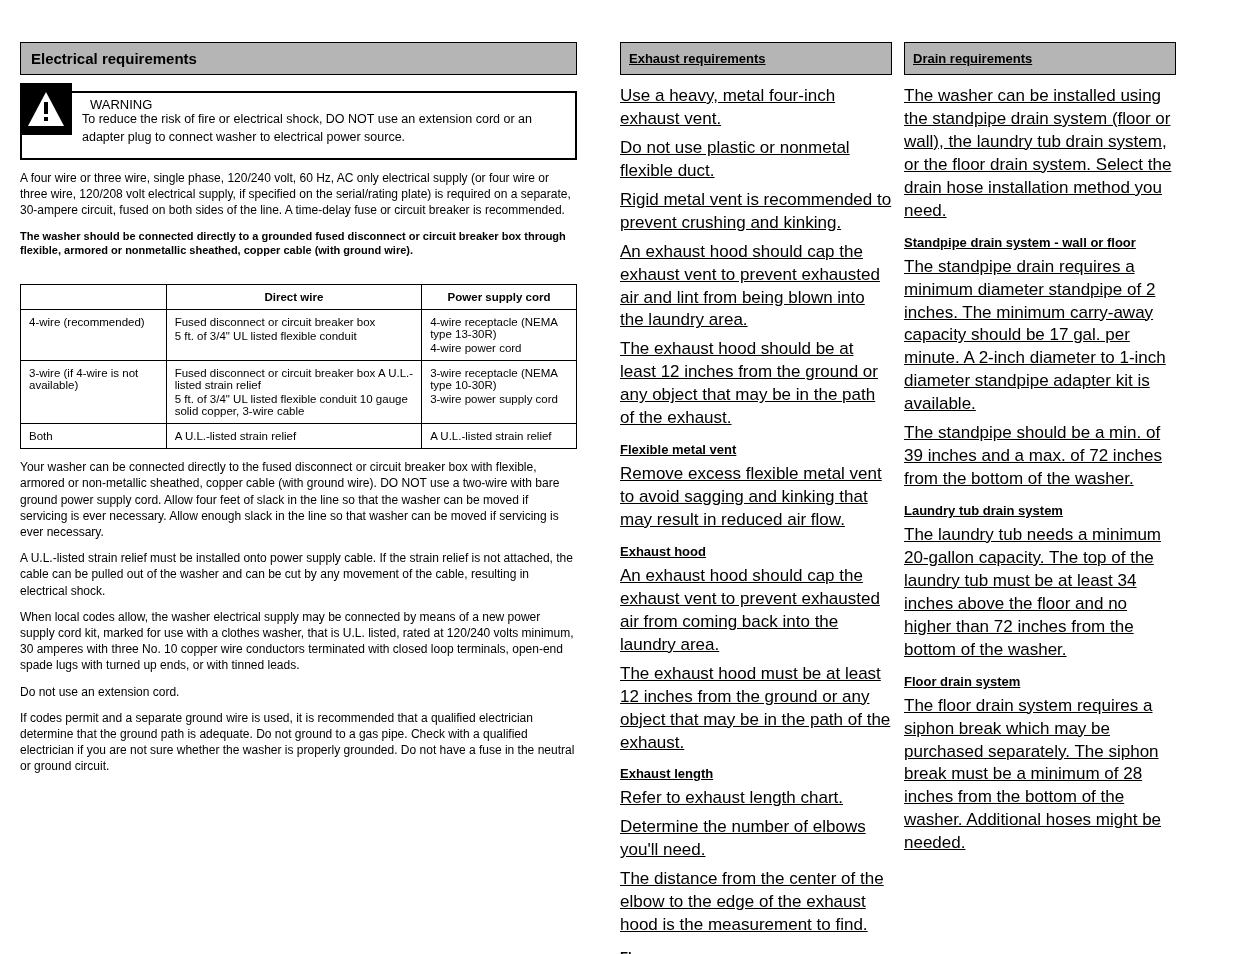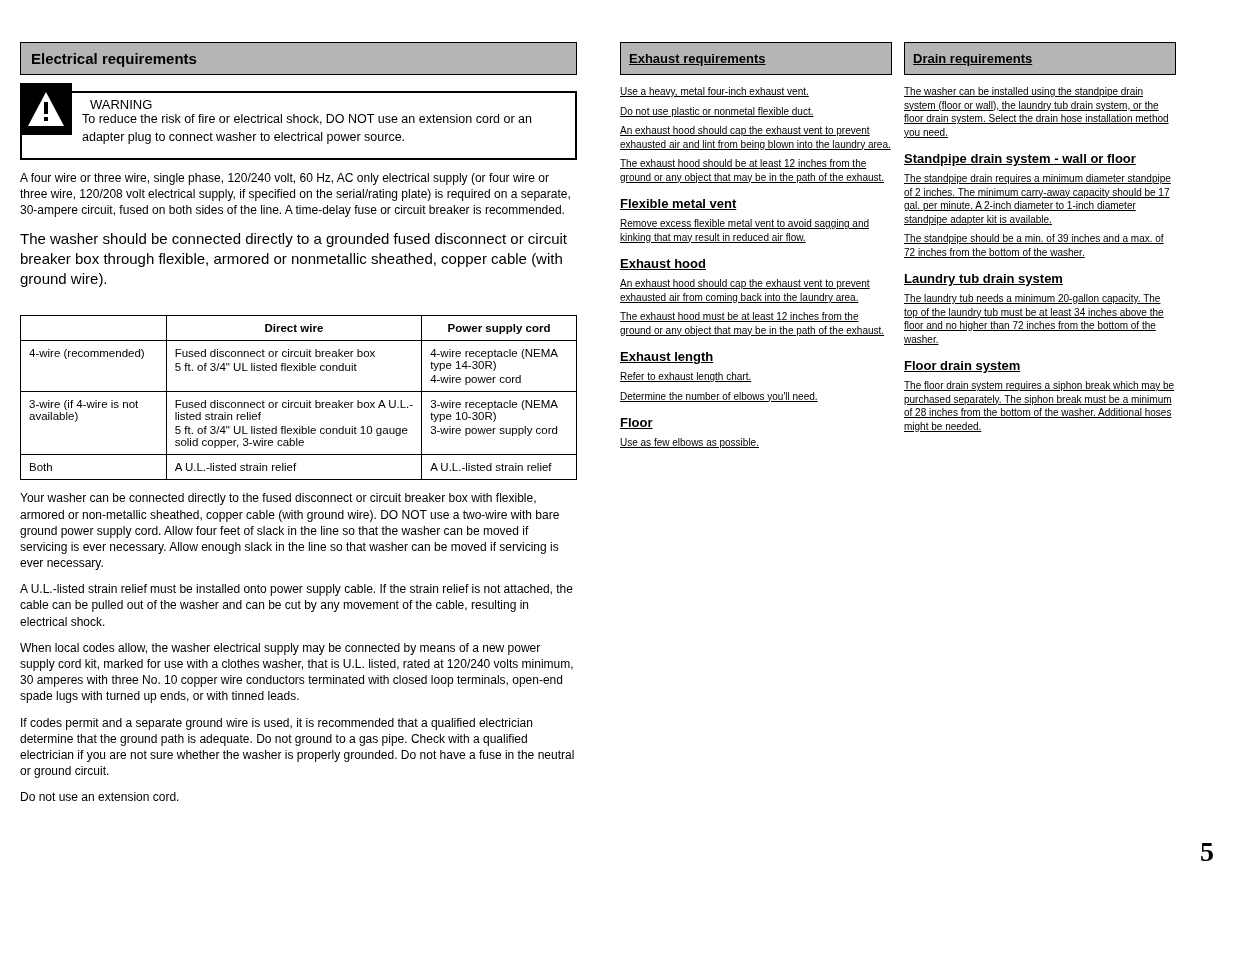--- a/index.html
+++ b/index.html
@@ -54,21 +54,21 @@
     left: 68px; top: 3px;
     font-weight: normal;
     font-size: 13px;
   }
 
   .body-text {
     font-size: 12px;
     line-height: 1.35;
     margin: 10px 0;
   }
-  .body-text.bold { font-weight: 400; font-size: 15px; }
+  .body-text.bold { font-weight: 700; font-size: 11px; }
   .subhead {
     font-weight: bold;
     font-size: 13px;
     margin-top: 12px;
     margin-bottom: 4px;
   }
 
   .spec-table {
     width: 100%;
     border-collapse: collapse;
@@ -81,21 +81,21 @@
     vertical-align: top;
   }
   .spec-table th {
     font-weight: bold;
     text-align: center;
     font-size: 11.5px;
   }
   .spec-table td.lbl { font-weight: normal; }
   .spec-table .sub { display:block; margin-top:2px; }
 
-  .sub-text { font-size: 10px; line-height: 1.35; margin: 6px 0; }
+  .sub-text { font-size: 17px; line-height: 1.35; margin: 6px 0; }
 
   .footer {
     padding: 0 20px 30px 20px;
     font-size: 28px;
     font-weight: bold;
     letter-spacing: 1px;
     text-align: right;
     font-family: "Times New Roman", serif;
   }
 </style>
@@ -132,21 +132,21 @@
       <tr>
         <td class="lbl">4-wire 
 (recommended)</td>
         <td>
           <span>Fused disconnect or circuit breaker box</span>
           <span class="sub">5 ft. of 3/4" UL listed flexible conduit</span>
         </td>
         <td>
           <span>4-wire receptacle 
 (NEMA type 
-14-30R)</span>
+13-30R)</span>
           <span class="sub">4-wire power cord</span>
         </td>
       </tr>
       <tr>
         <td class="lbl">3-wire
 (if 4-wire is not available)</td>
         <td>
           <span>Fused disconnect or circuit breaker box 
 A U.L.-listed strain relief</span>
           <span class="sub">5 ft. of 3/4" UL listed flexible conduit 
@@ -161,43 +161,45 @@
         <td class="lbl">Both</td>
         <td>A U.L.-listed strain relief</td>
         <td>A U.L.-listed strain relief</td>
       </tr>
     </tbody>
       </table>
 
     <p class="body-text">Your washer can be connected directly to the fused disconnect or circuit breaker box with flexible, armored or non-metallic sheathed, copper cable (with ground wire). DO NOT use a two-wire with bare ground power supply cord. Allow four feet of slack in the line so that the washer can be moved if servicing is ever necessary. Allow enough slack in the line so that washer can be moved if servicing is ever necessary.</p>
     <p class="body-text">A U.L.-listed strain relief must be installed onto power supply cable. If the strain relief is not attached, the cable can be pulled out of the washer and can be cut by any movement of the cable, resulting in electrical shock.</p>
     <p class="body-text">When local codes allow, the washer electrical supply may be connected by means of a new power supply cord kit, marked for use with a clothes washer, that is U.L. listed, rated at 120/240 volts minimum, 30 amperes with three No. 10 copper wire conductors terminated with closed loop terminals, open-end spade lugs with turned up ends, or with tinned leads.</p>
+    <p class="body-text">Do not use an extension cord.</p>
     <p class="body-text">If codes permit and a separate ground wire is used, it is recommended that a qualified electrician determine that the ground path is adequate. Do not ground to a gas pipe. Check with a qualified electrician if you are not sure whether the washer is properly grounded. Do not have a fuse in the neutral or ground circuit.</p>
-    <p class="body-text">Do not use an extension cord.</p>
   </div>
 
   <div class="col-right">
 
     <div class="subcol">
       <div class="section-header">Exhaust requirements</div>
       <p class="sub-text">Use a heavy, metal four-inch exhaust vent.</p>
       <p class="sub-text">Do not use plastic or nonmetal flexible duct.</p>
+      <p class="sub-text">Rigid metal vent is recommended to prevent crushing and kinking.</p>
       <p class="sub-text">An exhaust hood should cap the exhaust vent to prevent exhausted air and lint from being blown into the laundry area.</p>
       <p class="sub-text">The exhaust hood should be at least 12 inches from the ground or any object that may be in the path of the exhaust.</p>
 
       <div class="subhead">Flexible metal vent</div>
       <p class="sub-text">Remove excess flexible metal vent to avoid sagging and kinking that may result in reduced air flow.</p>
 
       <div class="subhead">Exhaust hood</div>
       <p class="sub-text">An exhaust hood should cap the exhaust vent to prevent exhausted air from coming back into the laundry area.</p>
       <p class="sub-text">The exhaust hood must be at least 12 inches from the ground or any object that may be in the path of the exhaust.</p>
 
       <div class="subhead">Exhaust length</div>
       <p class="sub-text">Refer to exhaust length chart.</p>
       <p class="sub-text">Determine the number of elbows you'll need.</p>
+      <p class="sub-text">The distance from the center of the elbow to the edge of the exhaust hood is the measurement to find.</p>
 
       <div class="subhead">Floor</div>
       <p class="sub-text">Use as few elbows as possible.</p>
     </div>
 
     <div class="subcol">
       <div class="section-header">Drain requirements</div>
       <p class="sub-text">The washer can be installed using the standpipe drain system (floor or wall), the laundry tub drain system, or the floor drain system. Select the drain hose installation method you need.</p>
 
       <div class="subhead">Standpipe drain system - wall or floor</div>

